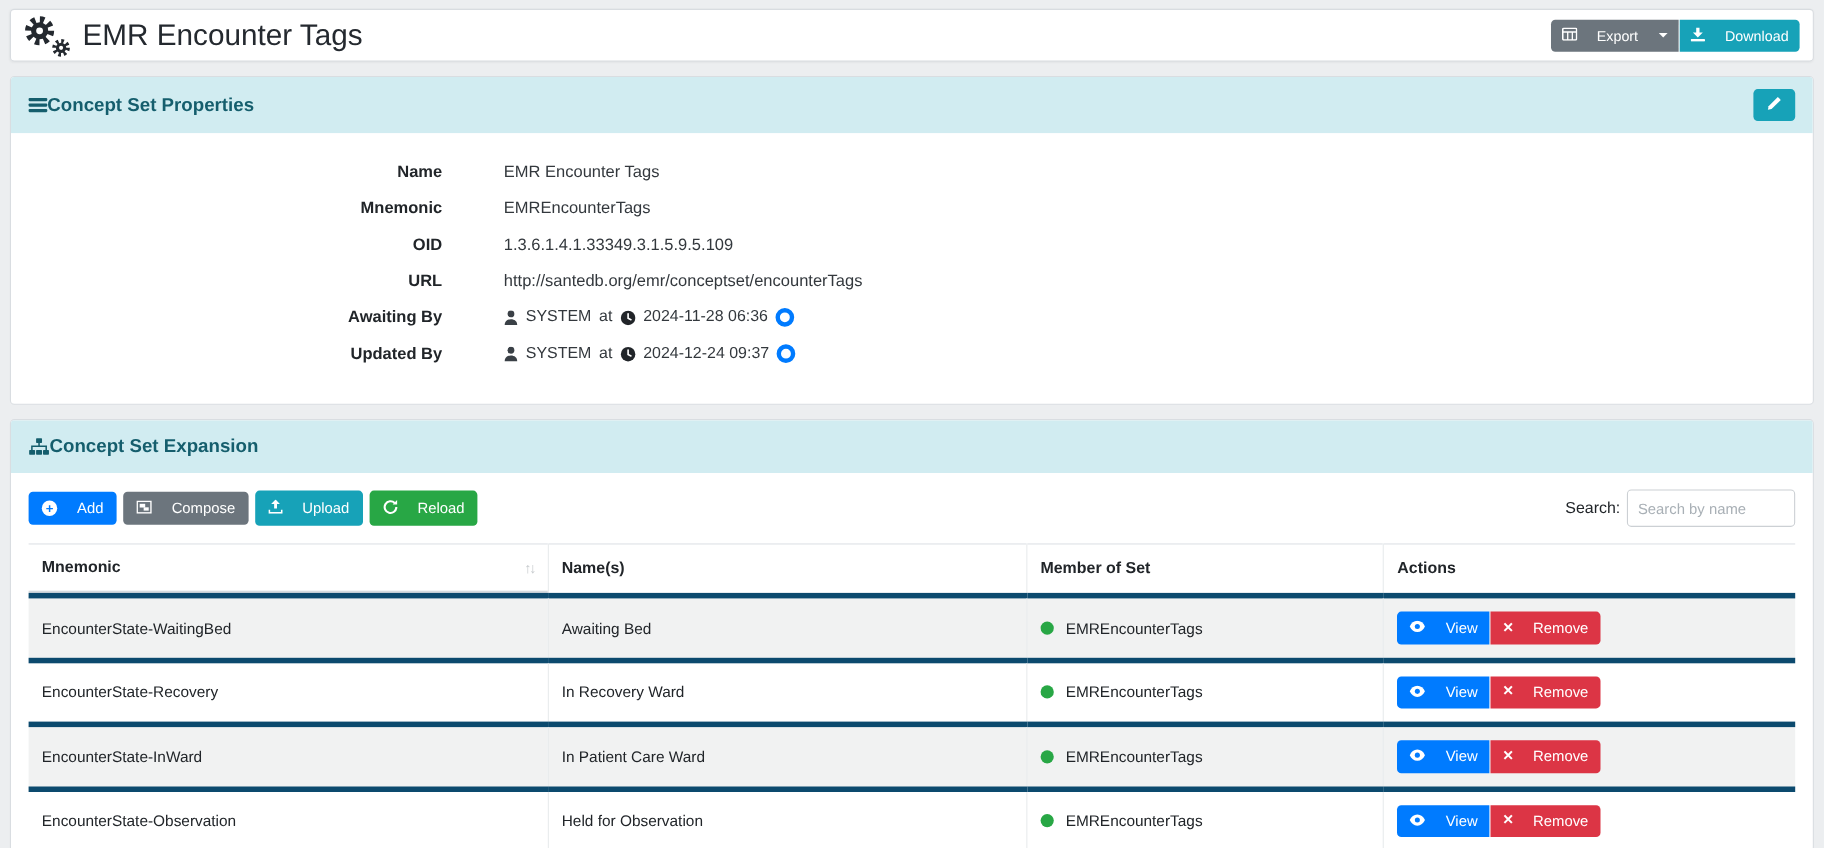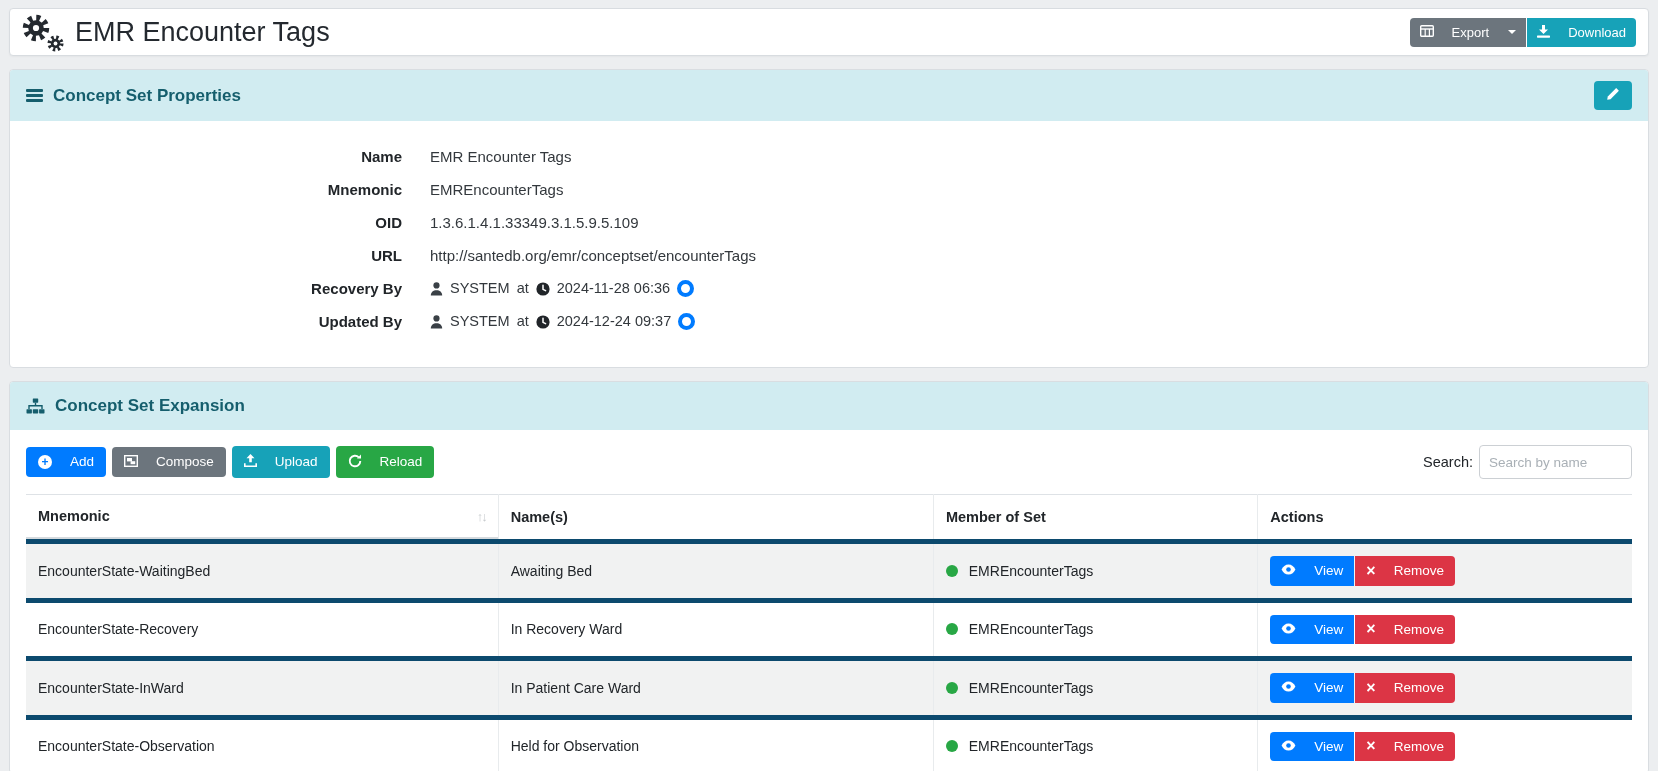--- a/index.html
+++ b/index.html
@@ -27,31 +27,31 @@
   .btn-danger{background:#dc3545;}
   .btn-group{display:inline-flex;}
   .btn-group>.btn:not(:first-child){border-top-left-radius:0;border-bottom-left-radius:0;}
   .btn-group>.btn:not(:last-child){border-top-right-radius:0;border-bottom-right-radius:0;margin-right:1px;}
   .caret{width:0;height:0;border-left:4px solid transparent;border-right:4px solid transparent;
     border-top:4px solid #fff;display:inline-block;margin-left:1px;}
 
   
   .card{background:#fff;border:1px solid #d9dde1;border-radius:4px;margin-bottom:13px;overflow:hidden;}
   .card-header{background:#d1ecf1;color:#155e6d;padding:11px 16px;font-size:17px;
-    font-weight:600;display:flex;align-items:center;gap:10px;min-height:48px;}
+    font-weight:600;display:flex;align-items:center;min-height:48px;}
   .card-header .spacer{flex:1;}
   .edit-btn{background:#17a2b8;border:none;width:38px;height:29px;border-radius:4px;
     display:inline-flex;align-items:center;justify-content:center;cursor:pointer;}
   .bars-icon{width:17px;height:13px;display:inline-block;position:relative;top:0;}
   .bars-icon::before{content:"";position:absolute;left:0;top:0;width:17px;height:2.6px;
     background:currentColor;border-radius:1px;box-shadow:0 5px 0 currentColor,0 10px 0 currentColor;}
 
   
   .props-body{padding:25px 20px 35px;}
-  .prop-row{display:flex;margin-bottom:12px;font-size:15px;align-items:center;}
+  .prop-row{display:flex;margin-bottom:12px;font-size:15px;align-items:center;gap:28px;}
   .prop-label{width:372px;text-align:right;font-weight:700;color:#212529;flex:none;line-height:21px;}
   .prop-value{margin-left:28px;color:#33383d;line-height:21px;}
   .prov{display:flex;align-items:center;gap:7px;font-size:14.5px;}
   .prov .icon{display:inline-flex;align-items:center;}
   .donut{width:9px;height:9px;border:4.5px solid #007bff;border-radius:50%;
     background:#fff;padding:0;cursor:pointer;box-sizing:content-box;display:inline-block;}
 
   
   .exp-body{padding:15px 16px 0;}
   .toolbar{display:flex;align-items:center;margin-bottom:15px;}
@@ -146,21 +146,21 @@
       </div>
       <div class="prop-row">
         <div class="prop-label">OID</div>
         <div class="prop-value">1.3.6.1.4.1.33349.3.1.5.9.5.109</div>
       </div>
       <div class="prop-row">
         <div class="prop-label">URL</div>
         <div class="prop-value">http://santedb.org/emr/conceptset/encounterTags</div>
       </div>
       <div class="prop-row">
-        <div class="prop-label">Recovery By</div>
+        <div class="prop-label">Awaiting By</div>
         <div class="prop-value prov">
           <span class="icon">
             <svg width="13" height="14" viewBox="0 0 13 14" fill="#3a4046">
               <circle cx="6.5" cy="3.4" r="3.1"></circle>
               <path d="M0.8 13.5c0-3.4 2.5-5.3 5.7-5.3s5.7 1.9 5.7 5.3z"></path>
             </svg>
           </span>
           <span>SYSTEM</span>
           <span>at</span>
           <span class="icon">

